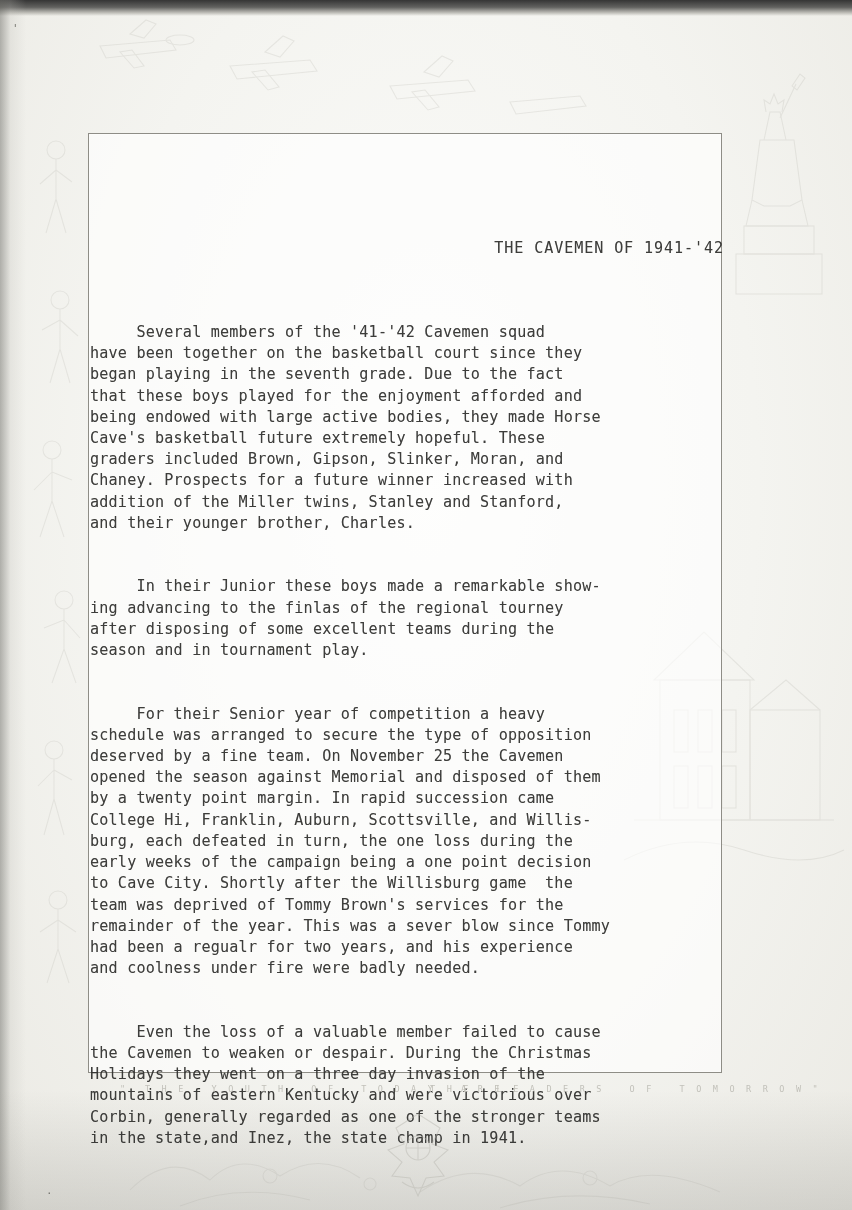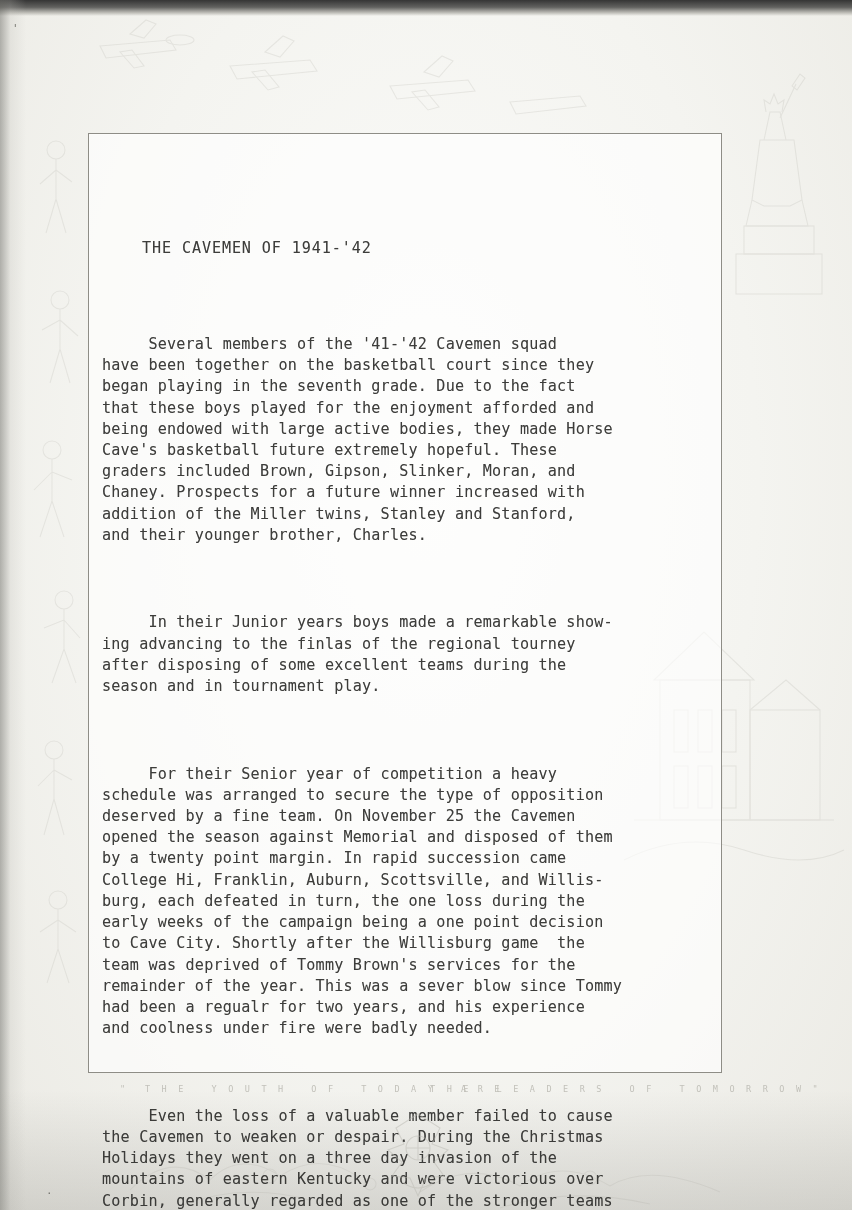--- a/index.html
+++ b/index.html
@@ -98,24 +98,25 @@
   .doc-title {
     margin: 0 0 20px 0;
     padding-left: 58px;
     font-size: 15.1px;
     line-height: 21.2px;
     font-weight: normal;
     letter-spacing: .9px;
     color: #2f2f2d;
     white-space: pre;
     font-family: "DejaVu Sans Mono", monospace;
+    text-align: right;
   }
 
   .para {
-    margin: 12px;
+    margin: 0;
     padding-left: 6px;
     white-space: pre-wrap;
   }
 
   
   #typed-body { opacity: .93; }
 
   
   .banner-text {
     position: absolute;
@@ -246,21 +247,21 @@
       <p class="para">     Several members of the '41-'42 Cavemen squad
 have been together on the basketball court since they
 began playing in the seventh grade. Due to the fact
 that these boys played for the enjoyment afforded and
 being endowed with large active bodies, they made Horse
 Cave's basketball future extremely hopeful. These
 graders included Brown, Gipson, Slinker, Moran, and
 Chaney. Prospects for a future winner increased with
 addition of the Miller twins, Stanley and Stanford,
 and their younger brother, Charles.</p>
-      <p class="para">     In their Junior years boys made a remarkable show-
+      <p class="para">     In their Junior these boys made a remarkable show-
 ing advancing to the finlas of the regional tourney
 after disposing of some excellent teams during the
 season and in tournament play.</p>
       <p class="para">     For their Senior year of competition a heavy
 schedule was arranged to secure the type of opposition
 deserved by a fine team. On November 25 the Cavemen
 opened the season against Memorial and disposed of them
 by a twenty point margin. In rapid succession came
 College Hi, Franklin, Auburn, Scottsville, and Willis-
 burg, each defeated in turn, the one loss during the

